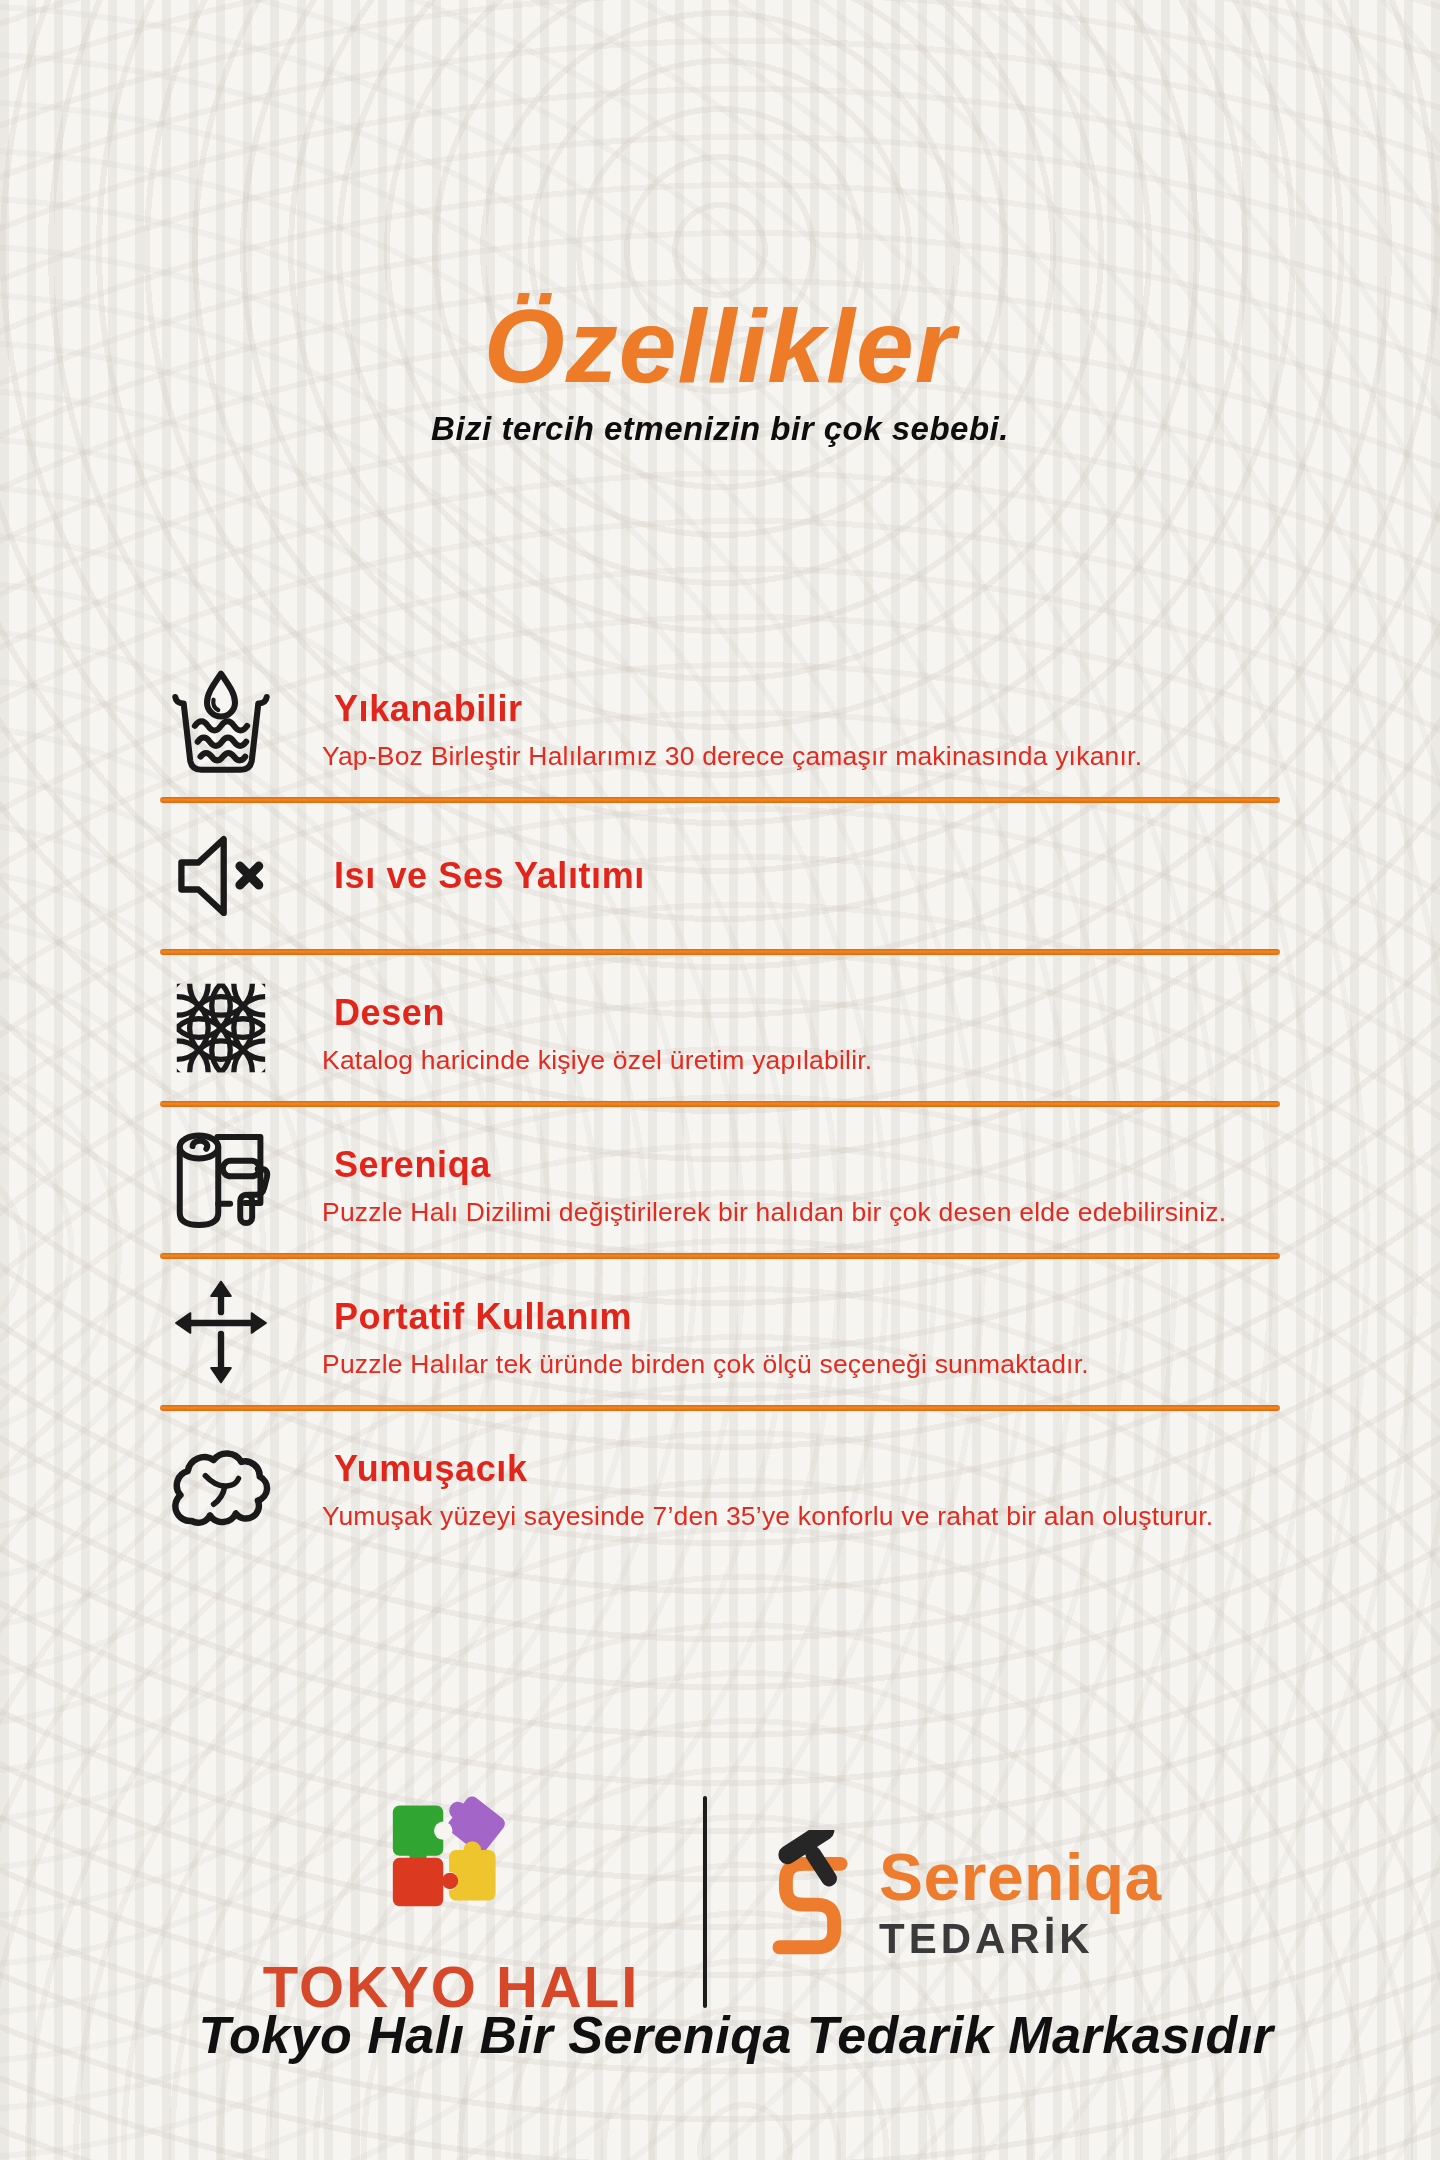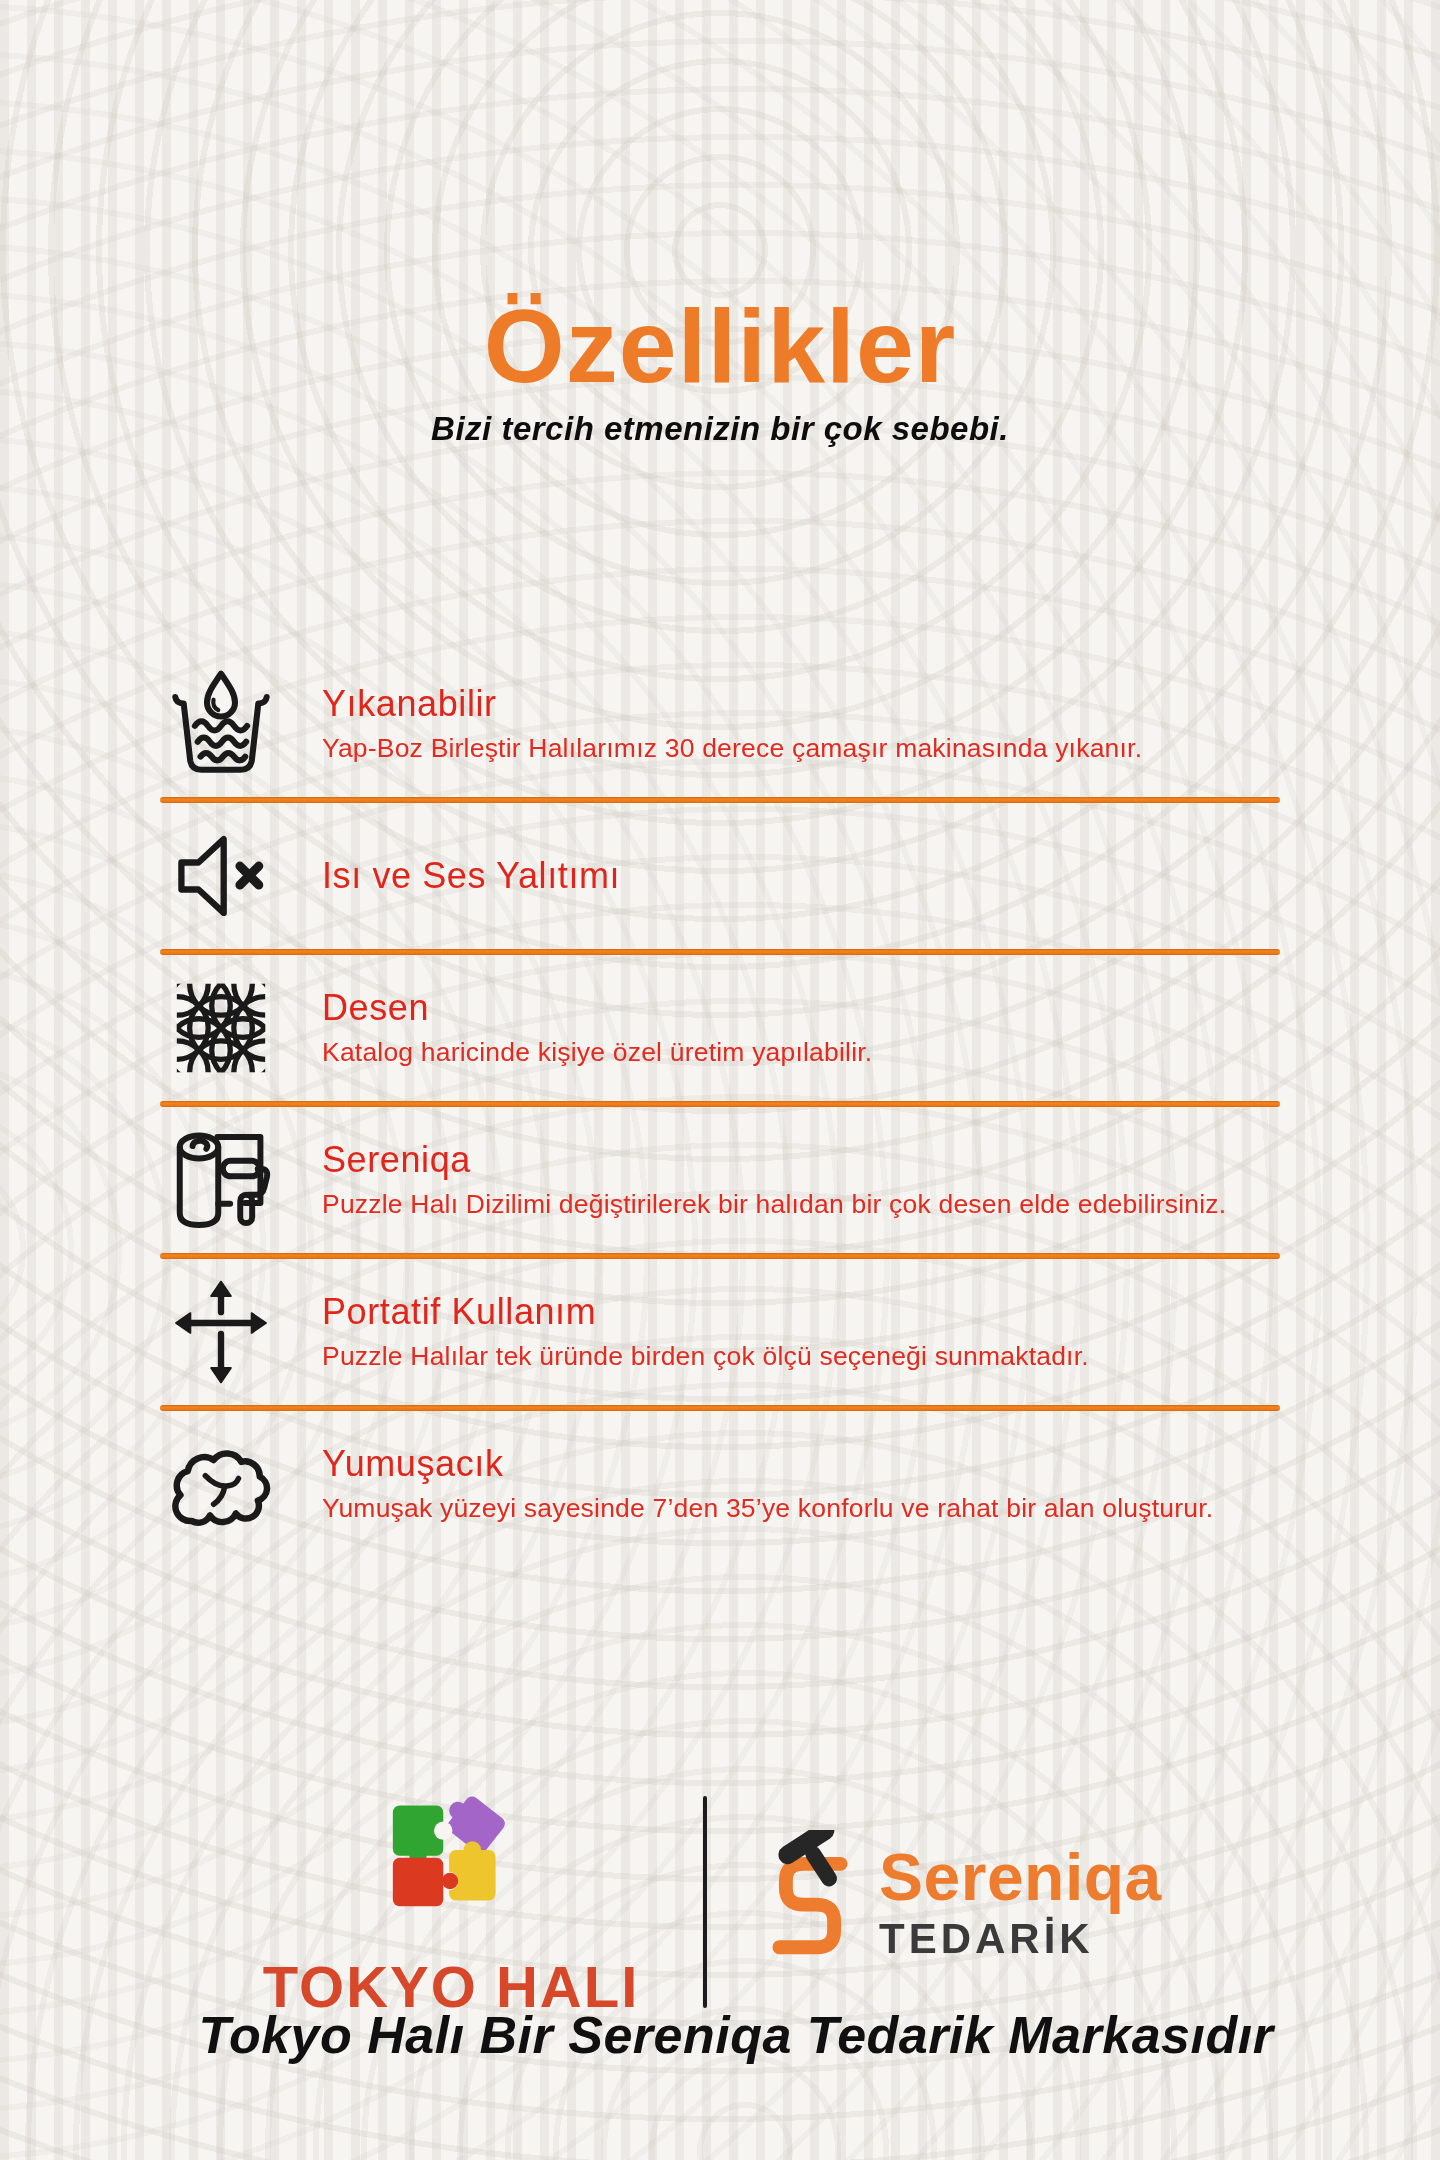--- a/index.html
+++ b/index.html
@@ -8,34 +8,34 @@
     position:relative;width:1440px;height:2160px;overflow:hidden;
     background:
       repeating-linear-gradient(90deg, rgba(198,191,182,0.22) 0 9px, rgba(246,245,242,0) 9px 27px),
       repeating-radial-gradient(circle at 720px 250px, rgba(246,245,242,0) 0 42px, rgba(196,187,178,0.20) 42px 48px),
       repeating-radial-gradient(circle at 745px 2150px, rgba(246,245,242,0) 0 42px, rgba(196,187,178,0.16) 42px 48px),
       repeating-radial-gradient(circle at -70px 1250px, rgba(246,245,242,0) 0 42px, rgba(196,187,178,0.13) 42px 48px),
       #f6f5f2;
   }
   .header{position:absolute;top:292px;left:0;width:100%;text-align:center;}
   .main-title{
-    margin:0;font-size:104px;line-height:1.05;font-weight:bold;
+    margin:0;font-size:104px;line-height:1.05;font-weight:bold;font-style:italic;
     color:#ED7B28;letter-spacing:1px;
   }
   .sub-title{
     margin:10px 0 0 0;font-size:33px;line-height:1.1;font-weight:bold;font-style:italic;
     color:#0d0d0d;letter-spacing:0.5px;
   }
   .features{position:absolute;top:651px;left:160px;width:1120px;}
   .feature{display:flex;align-items:center;height:146px;}
   .icon-box{width:122px;min-width:122px;display:flex;justify-content:center;align-items:center;}
   .icon-box svg{display:block;}
   .feature-text{margin-left:40px;}
   .feature-title{
-    margin:0;font-size:36px;font-weight:normal;color:#E1251B;letter-spacing:0.6px;line-height:1.1;
+    margin:12px;font-size:36px;font-weight:bold;color:#E1251B;letter-spacing:0.6px;line-height:1.1;
   }
   .feature-desc{
     margin:9px 0 0 0;font-size:26.5px;color:#E32A1F;line-height:1.15;letter-spacing:0.2px;
   }
   .divider{height:6px;border-radius:3px;background:linear-gradient(180deg,#dd6a0e 0%,#F2861F 45%,#dd6a0e 100%);}
   .brandbar{
     position:absolute;top:1788px;left:0;width:100%;
     display:flex;justify-content:center;align-items:center;gap:52px;
   }
   .tokyo-block{display:flex;flex-direction:column;align-items:center;width:400px;gap:30px;}

